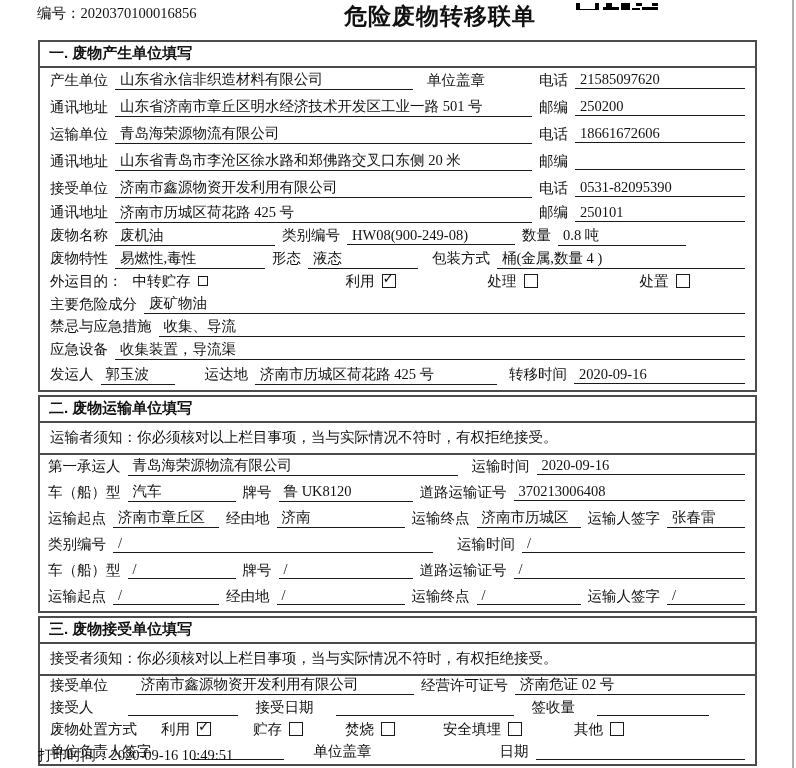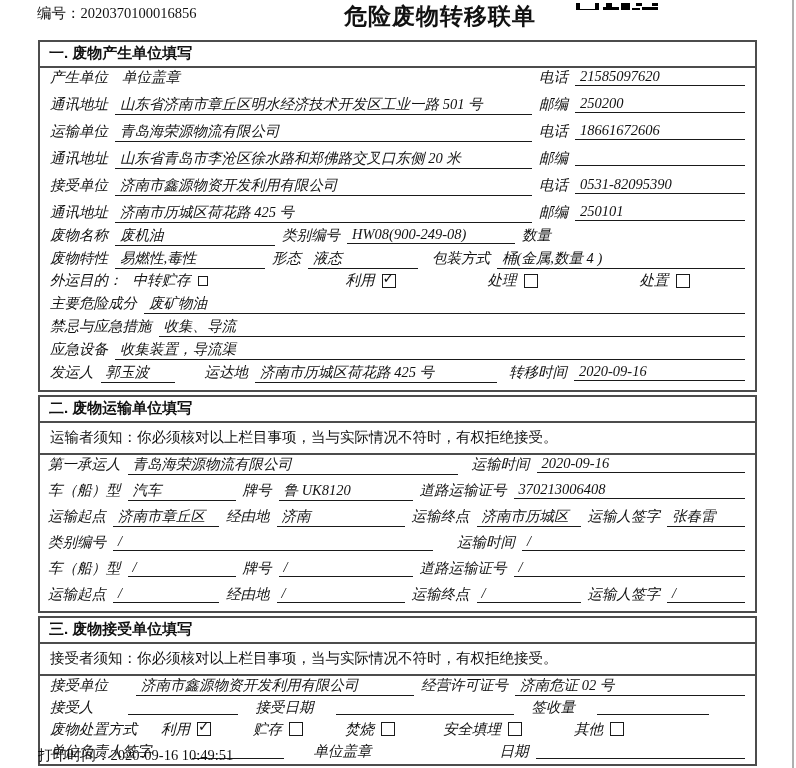--- a/index.html
+++ b/index.html
@@ -18,21 +18,21 @@
     font-size:23px; font-weight:bold; letter-spacing:1px;
     transform:translateX(42px);
   }
   .box { margin:0 0 3px 38px; width:719px; border:2px solid #4c4c4c; box-sizing:border-box; background:#fff; }
   .sec-title {
     font-family:"Liberation Sans","DejaVu Sans",sans-serif;
     font-weight:bold; font-size:15px; padding:2px 9px 3px;
     border-bottom:2px solid #4c4c4c;
   }
   .notice { padding:5px 10px 6px; border-bottom:2px solid #4c4c4c; }
-  .row { display:flex; align-items:flex-start; padding:0 10px 3px; box-sizing:border-box;font-style:italic; }
+  .row { display:flex; align-items:center; padding:0 10px 3px; box-sizing:border-box; }
   #s1 .row { height:22.8px; }
   #s1 .row.tall { height:27px; }
   #s2 .row { height:26px;padding-left:8px; }
   #s3 .row { height:22px; }
   .lbl { white-space:nowrap; flex:0 0 auto; }
   .row > .lbl:not(:first-child) { margin-left:7px; }
   .val {
     border-bottom:1px solid #1a1a1a; padding:0 5px; margin-left:7px;
     white-space:nowrap; overflow:hidden; flex:0 0 auto; box-sizing:border-box; min-height:17px;
   }
@@ -78,20 +78,21 @@
       <span>编号：</span><span>2020370100016856</span>
     </div>
     <div class="doc-title">危险废物转移联单</div>
   </div>
 
   <div class="box" id="s1">
     <div class="sec-title">一. 废物产生单位填写</div>
 
     <div class="row tall">
       <span class="lbl">产生单位</span>
+      <span class="val" style="width:298px">山东省永信非织造材料有限公司</span>
       <span class="lbl" style="margin-left:14px">单位盖章</span>
       <span class="sp"></span>
       <span class="lbl">电话</span>
       <span class="val" style="width:170px">21585097620</span>
     </div>
 
     <div class="row tall">
       <span class="lbl">通讯地址</span>
       <span class="val fill">山东省济南市章丘区明水经济技术开发区工业一路 501 号</span>
       <span class="lbl">邮编</span>
@@ -125,20 +126,21 @@
       <span class="lbl">邮编</span>
       <span class="val" style="width:170px">250101</span>
     </div>
 
     <div class="row">
       <span class="lbl">废物名称</span>
       <span class="val" style="width:160px">废机油</span>
       <span class="lbl">类别编号</span>
       <span class="val" style="width:168px">HW08(900-249-08)</span>
       <span class="lbl">数量</span>
+      <span class="val" style="width:128px">0.8 吨</span>
       <span class="sp"></span>
     </div>
 
     <div class="row">
       <span class="lbl">废物特性</span>
       <span class="val" style="width:150px">易燃性,毒性</span>
       <span class="lbl" style="">形态</span>
       <span class="val" style="width:110px">液态</span>
       <span class="lbl" style="margin-left:14px">包装方式</span>
       <span class="val fill">桶(金属,数量 4 )</span>

